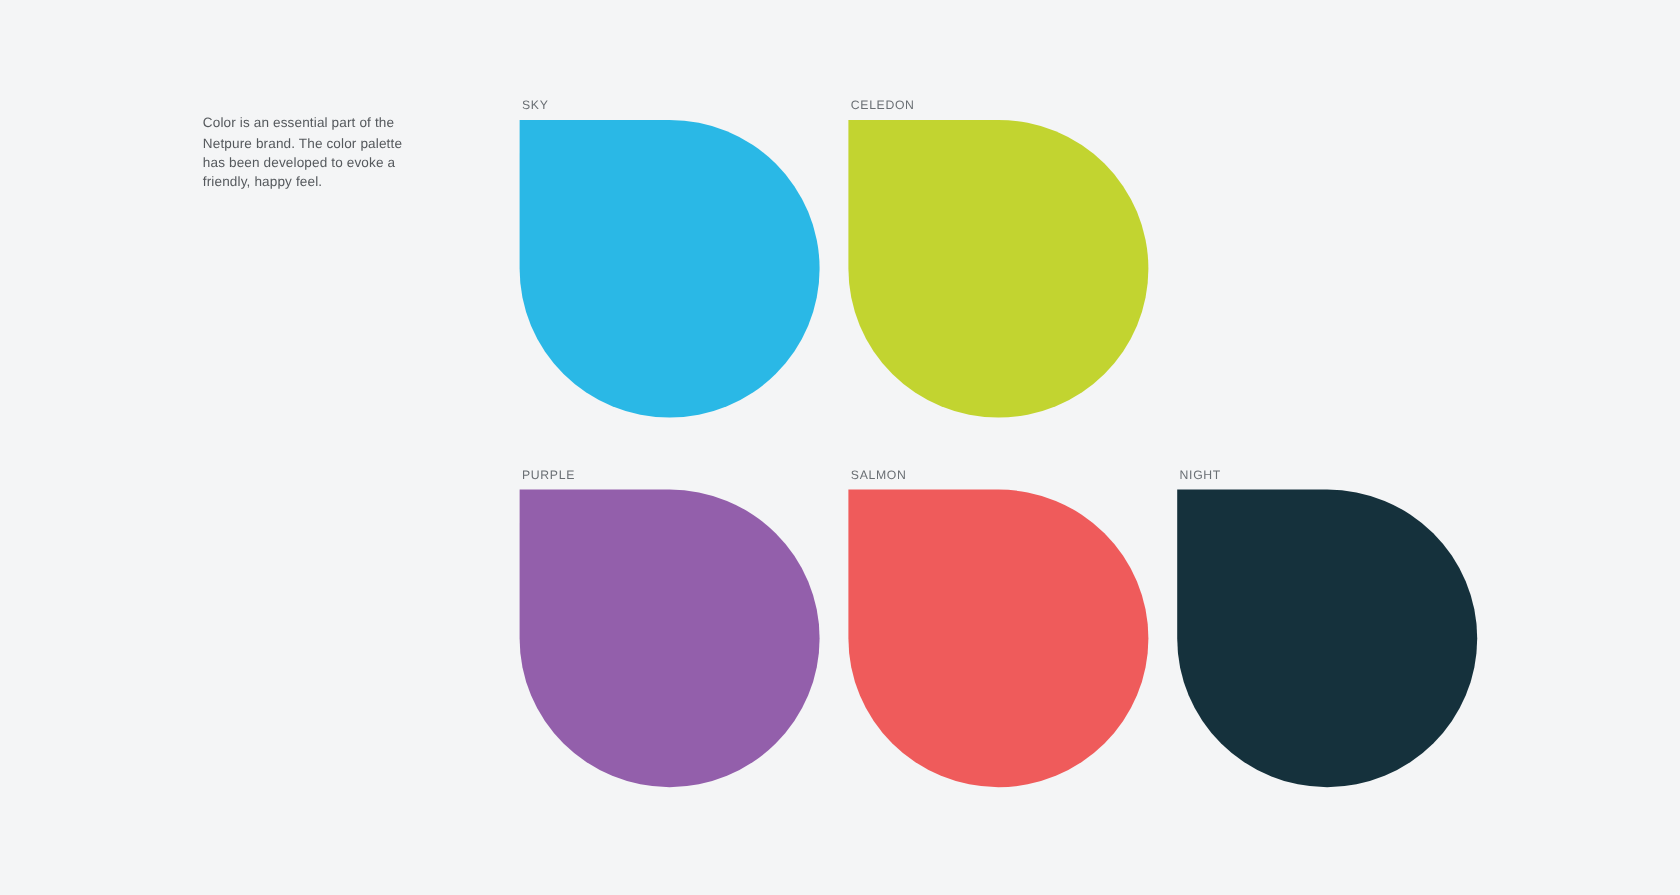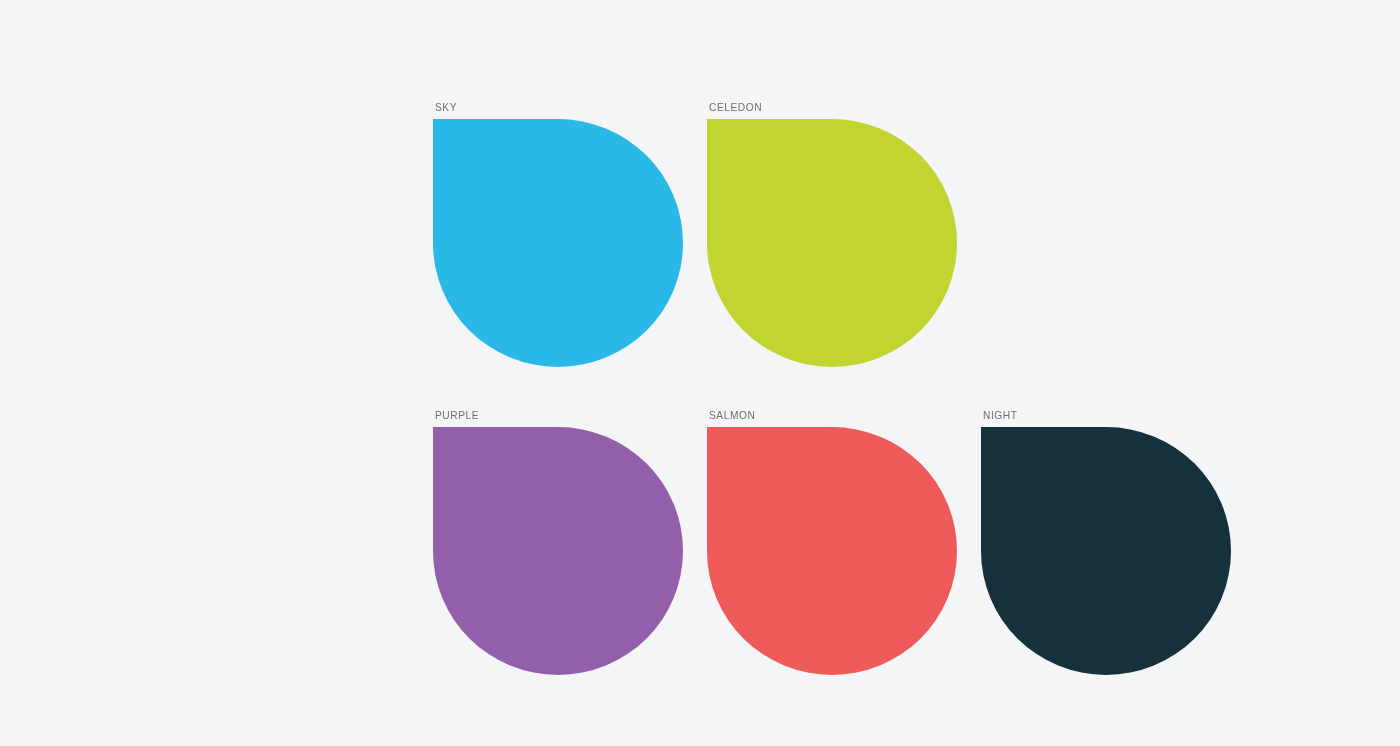--- a/index.html
+++ b/index.html
@@ -34,21 +34,20 @@
     white-space: pre-line;
   }
 
   
   #swatch-grid {
     position: absolute;
     left: 0;
     top: 0;
     width: 1400px;
     height: 699px;
-    margin-top: 19px;
   }
 
   .swatch-cell {
     position: absolute;
   }
 
   .swatch-label {
     position: absolute;
     left: 2px;
     top: 0;
@@ -68,20 +67,24 @@
     height: 248px;
     
     border-radius: 0 50% 50% 50%;
   }
 </style>
 </head>
 <body>
 
 <div id="page">
 
+  <p id="intro-text">Color is an essential part of the
+Netpure brand. The color palette
+has been developed to evoke a
+friendly, happy feel.</p>
 
   <div id="swatch-grid">
       <div class="swatch-cell" style="left: 433px; top: 84px;">
         <div class="swatch-label">SKY</div>
         <div class="swatch-shape" style="background: rgb(42, 184, 230);"></div>
       </div>
       <div class="swatch-cell" style="left: 707px; top: 84px;">
         <div class="swatch-label">CELEDON</div>
         <div class="swatch-shape" style="background: rgb(194, 212, 48);"></div>
       </div>

